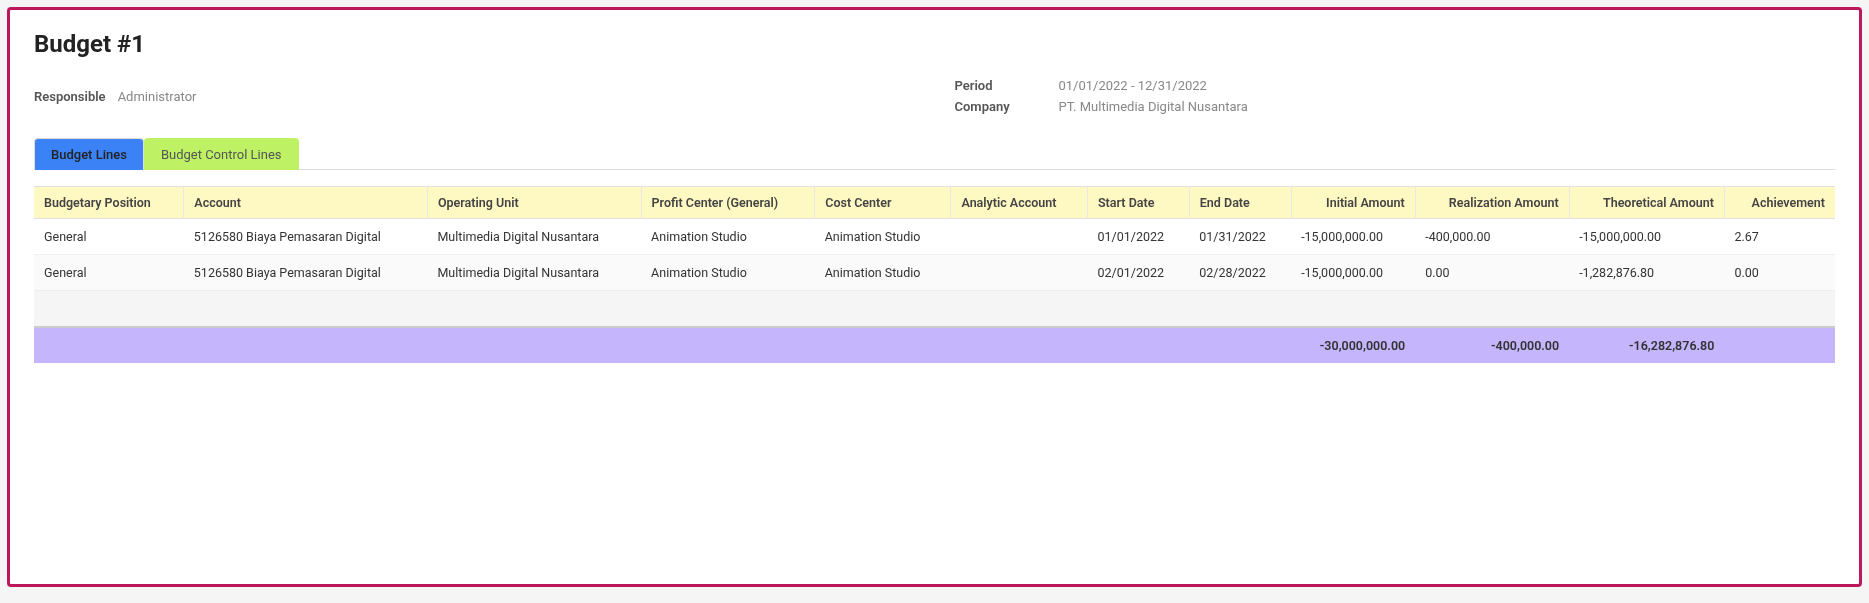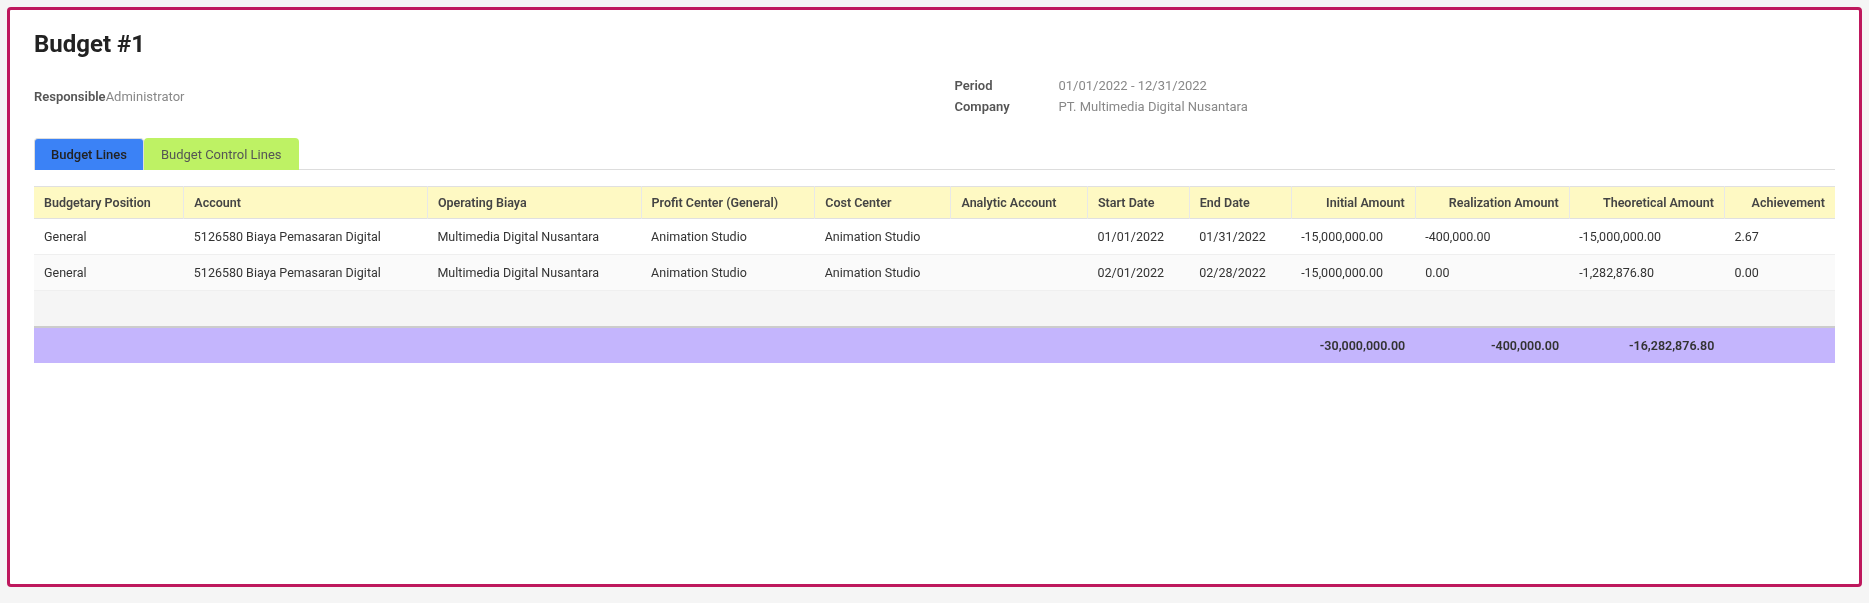--- a/index.html
+++ b/index.html
@@ -24,20 +24,21 @@
       margin-bottom: 20px;
     }
     .form-section {
       display: flex;
       gap: 40px;
       margin-bottom: 24px;
     }
     .form-left {
       display: flex;
       align-items: center;
+      gap: 12px;
       flex: 1;
     }
     .form-label {
       font-weight: 600;
       color: #555;
       white-space: nowrap;
     }
     .form-value {
       color: #888;
     }
@@ -162,21 +163,21 @@
     <div class="tab active">Budget Lines</div>
     <div class="tab">Budget Control Lines</div>
   </div>
 
   <div class="table-wrapper">
     <table>
       <thead>
         <tr>
           <th>Budgetary Position</th>
           <th>Account</th>
-          <th>Operating Biaya</th>
+          <th>Operating Unit</th>
           <th>Profit Center (General)</th>
           <th>Cost Center</th>
           <th>Analytic Account</th>
           <th>Start Date</th>
           <th>End Date</th>
           <th class="num">Initial Amount</th>
           <th class="num">Realization Amount</th>
           <th class="num">Theoretical Amount</th>
           <th class="num">Achievement</th>
         </tr>

